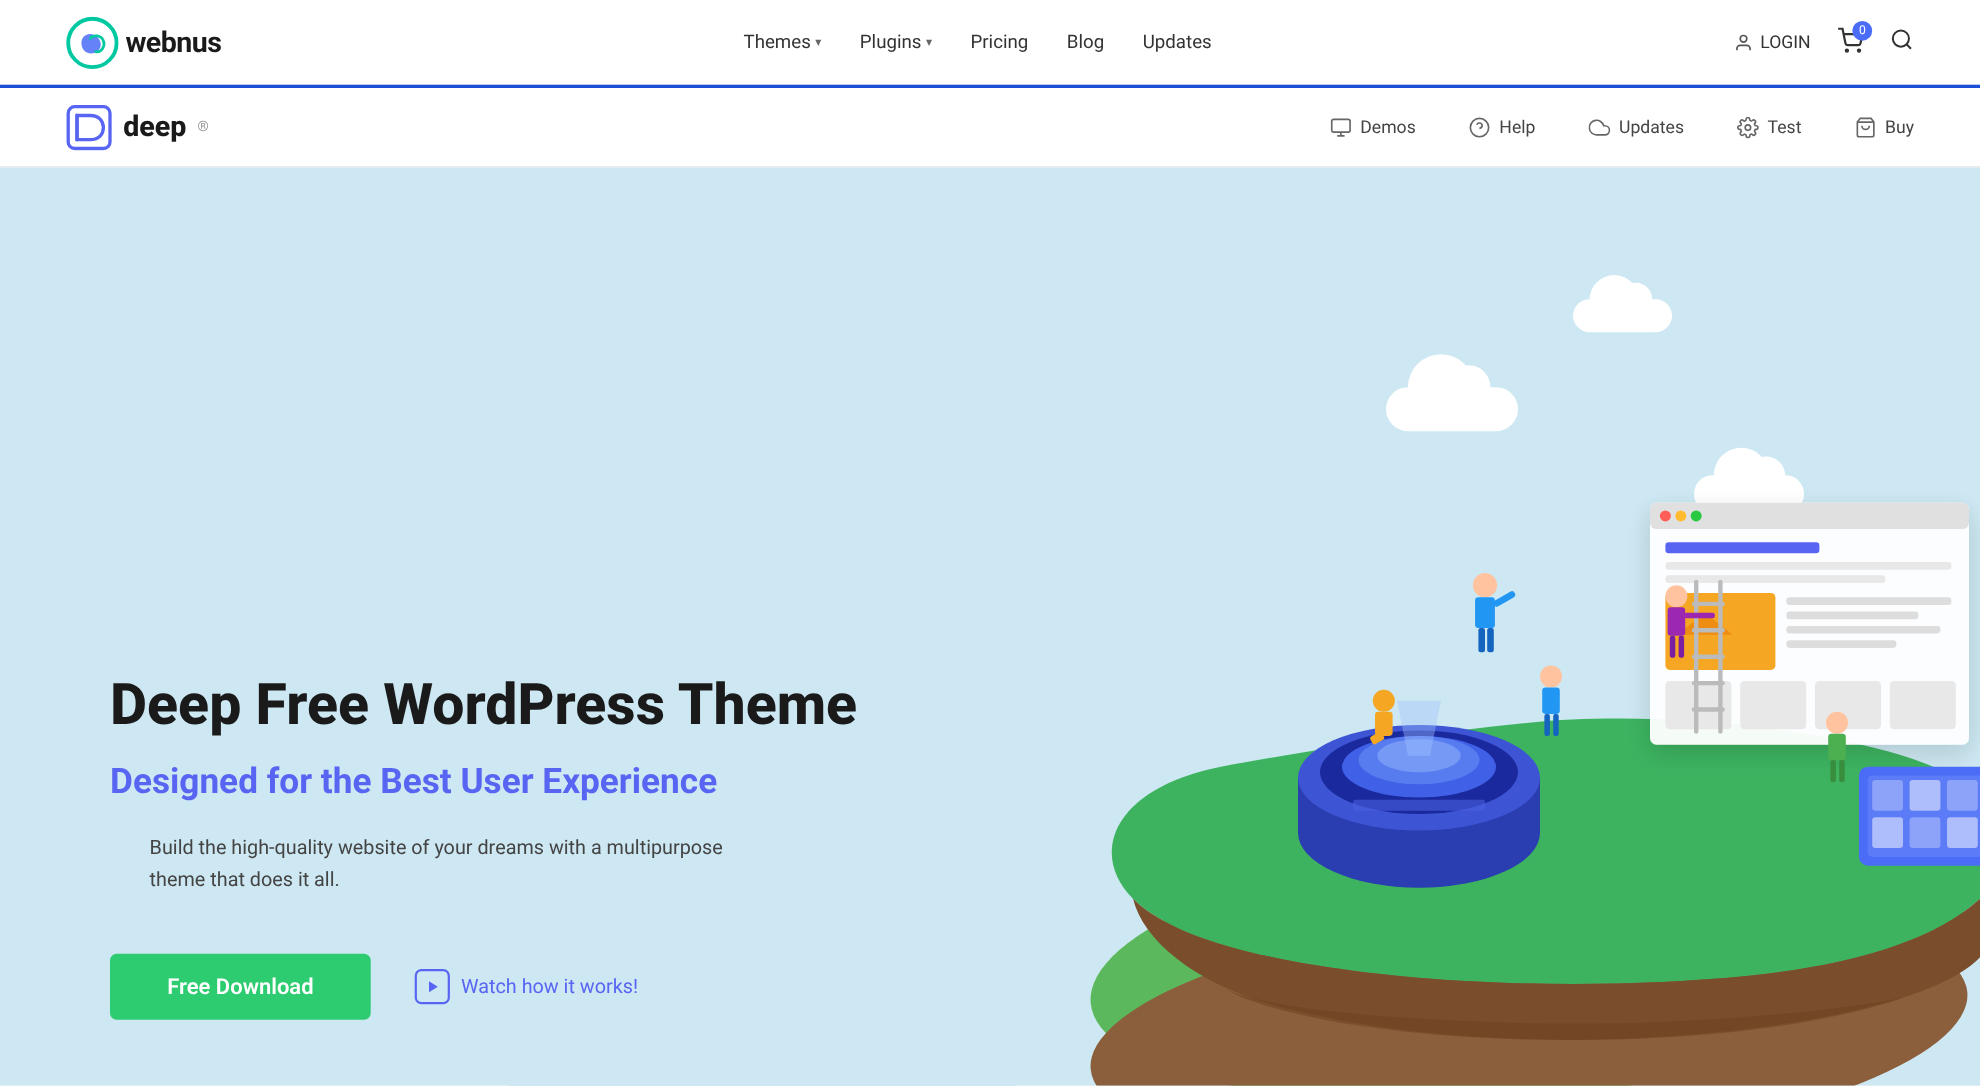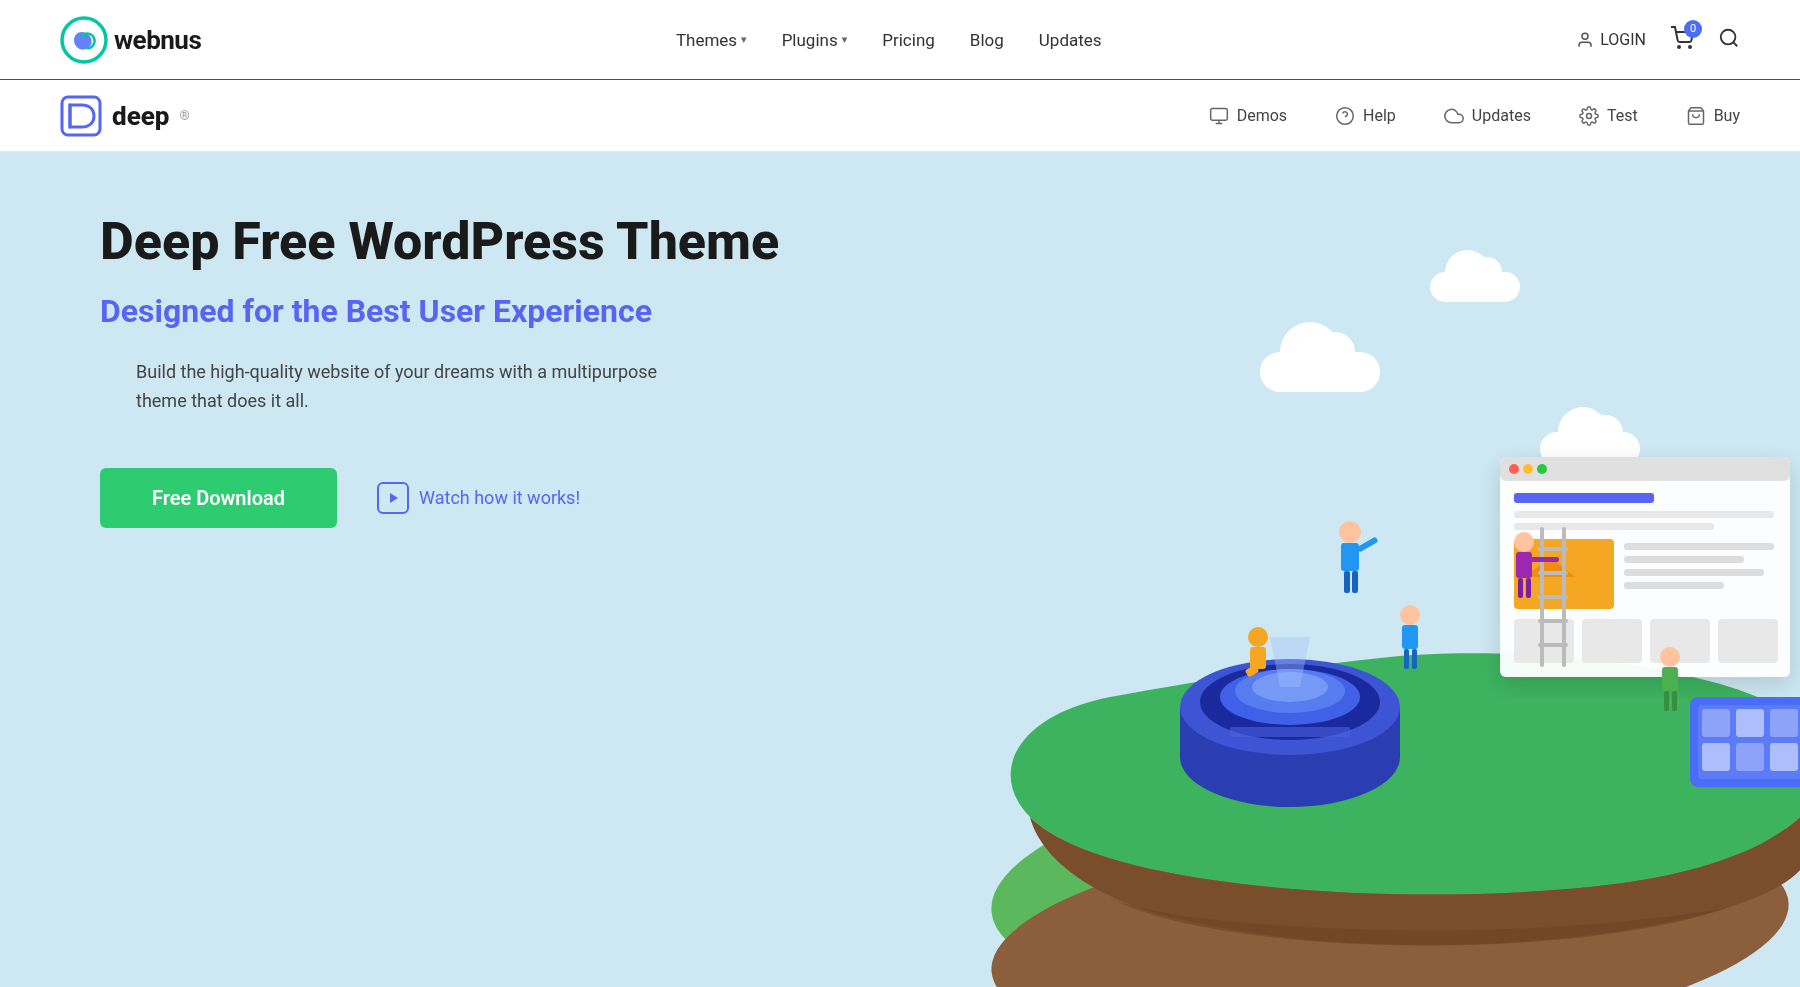--- a/index.html
+++ b/index.html
@@ -6,21 +6,21 @@
     body { font-family: -apple-system, BlinkMacSystemFont, 'Segoe UI', Roboto, sans-serif; width: 1800px; min-height: 987px; overflow-x: hidden; }
 
     
     .top-nav {
       background: #fff;
       height: 80px;
       display: flex;
       align-items: center;
       justify-content: space-between;
       padding: 0 60px;
-      border-bottom: 1px solid #1d4ed8;
+      border-bottom: 3px solid #1d4ed8;
       position: relative;
       z-index: 10;
     }
     .logo-area {
       display: flex;
       align-items: center;
       gap: 6px;
     }
     .logo-icon {
       width: 48px;
@@ -118,21 +118,21 @@
       color: #444;
       cursor: pointer;
       text-decoration: none;
     }
 
     
     .hero {
       background: #d6eef5;
       min-height: 835px;
       display: flex;
-      align-items: flex-start;
+      align-items: flex-end;
       position: relative;
       overflow: hidden;
       padding: 60px 100px;
     }
     .hero-content {
       max-width: 680px;
       z-index: 2;
       position: relative;
     }
     .hero-title {

